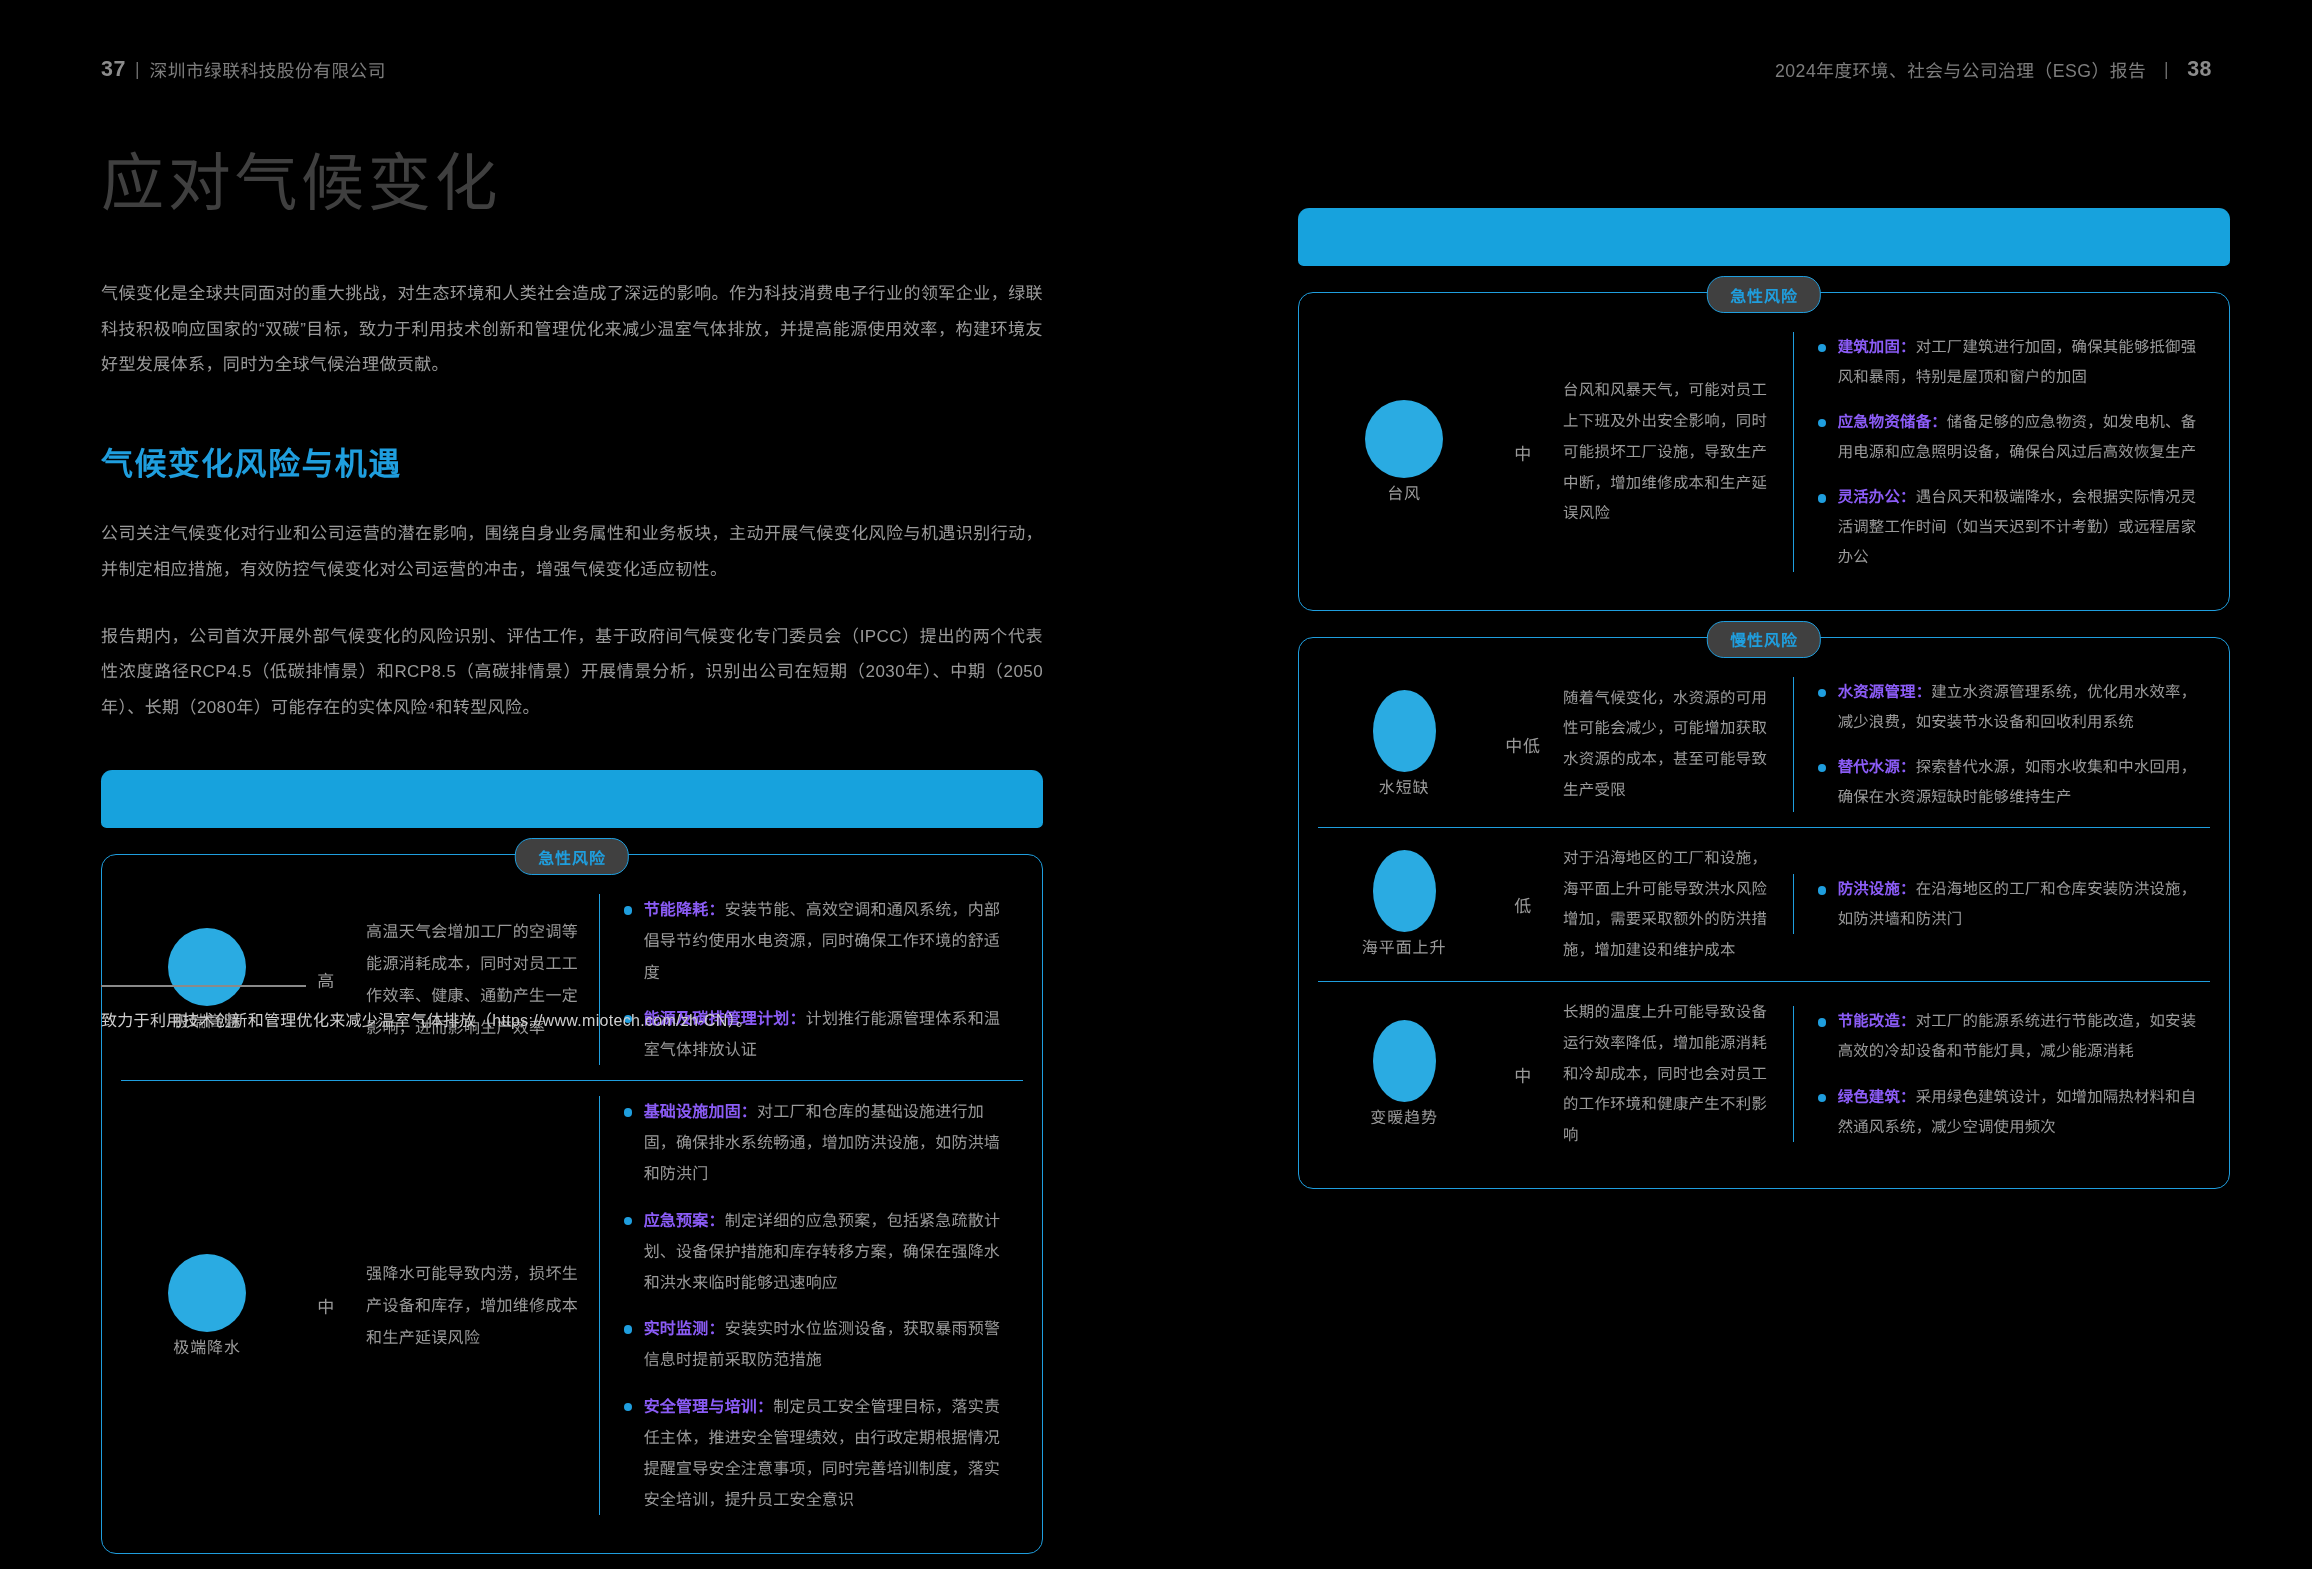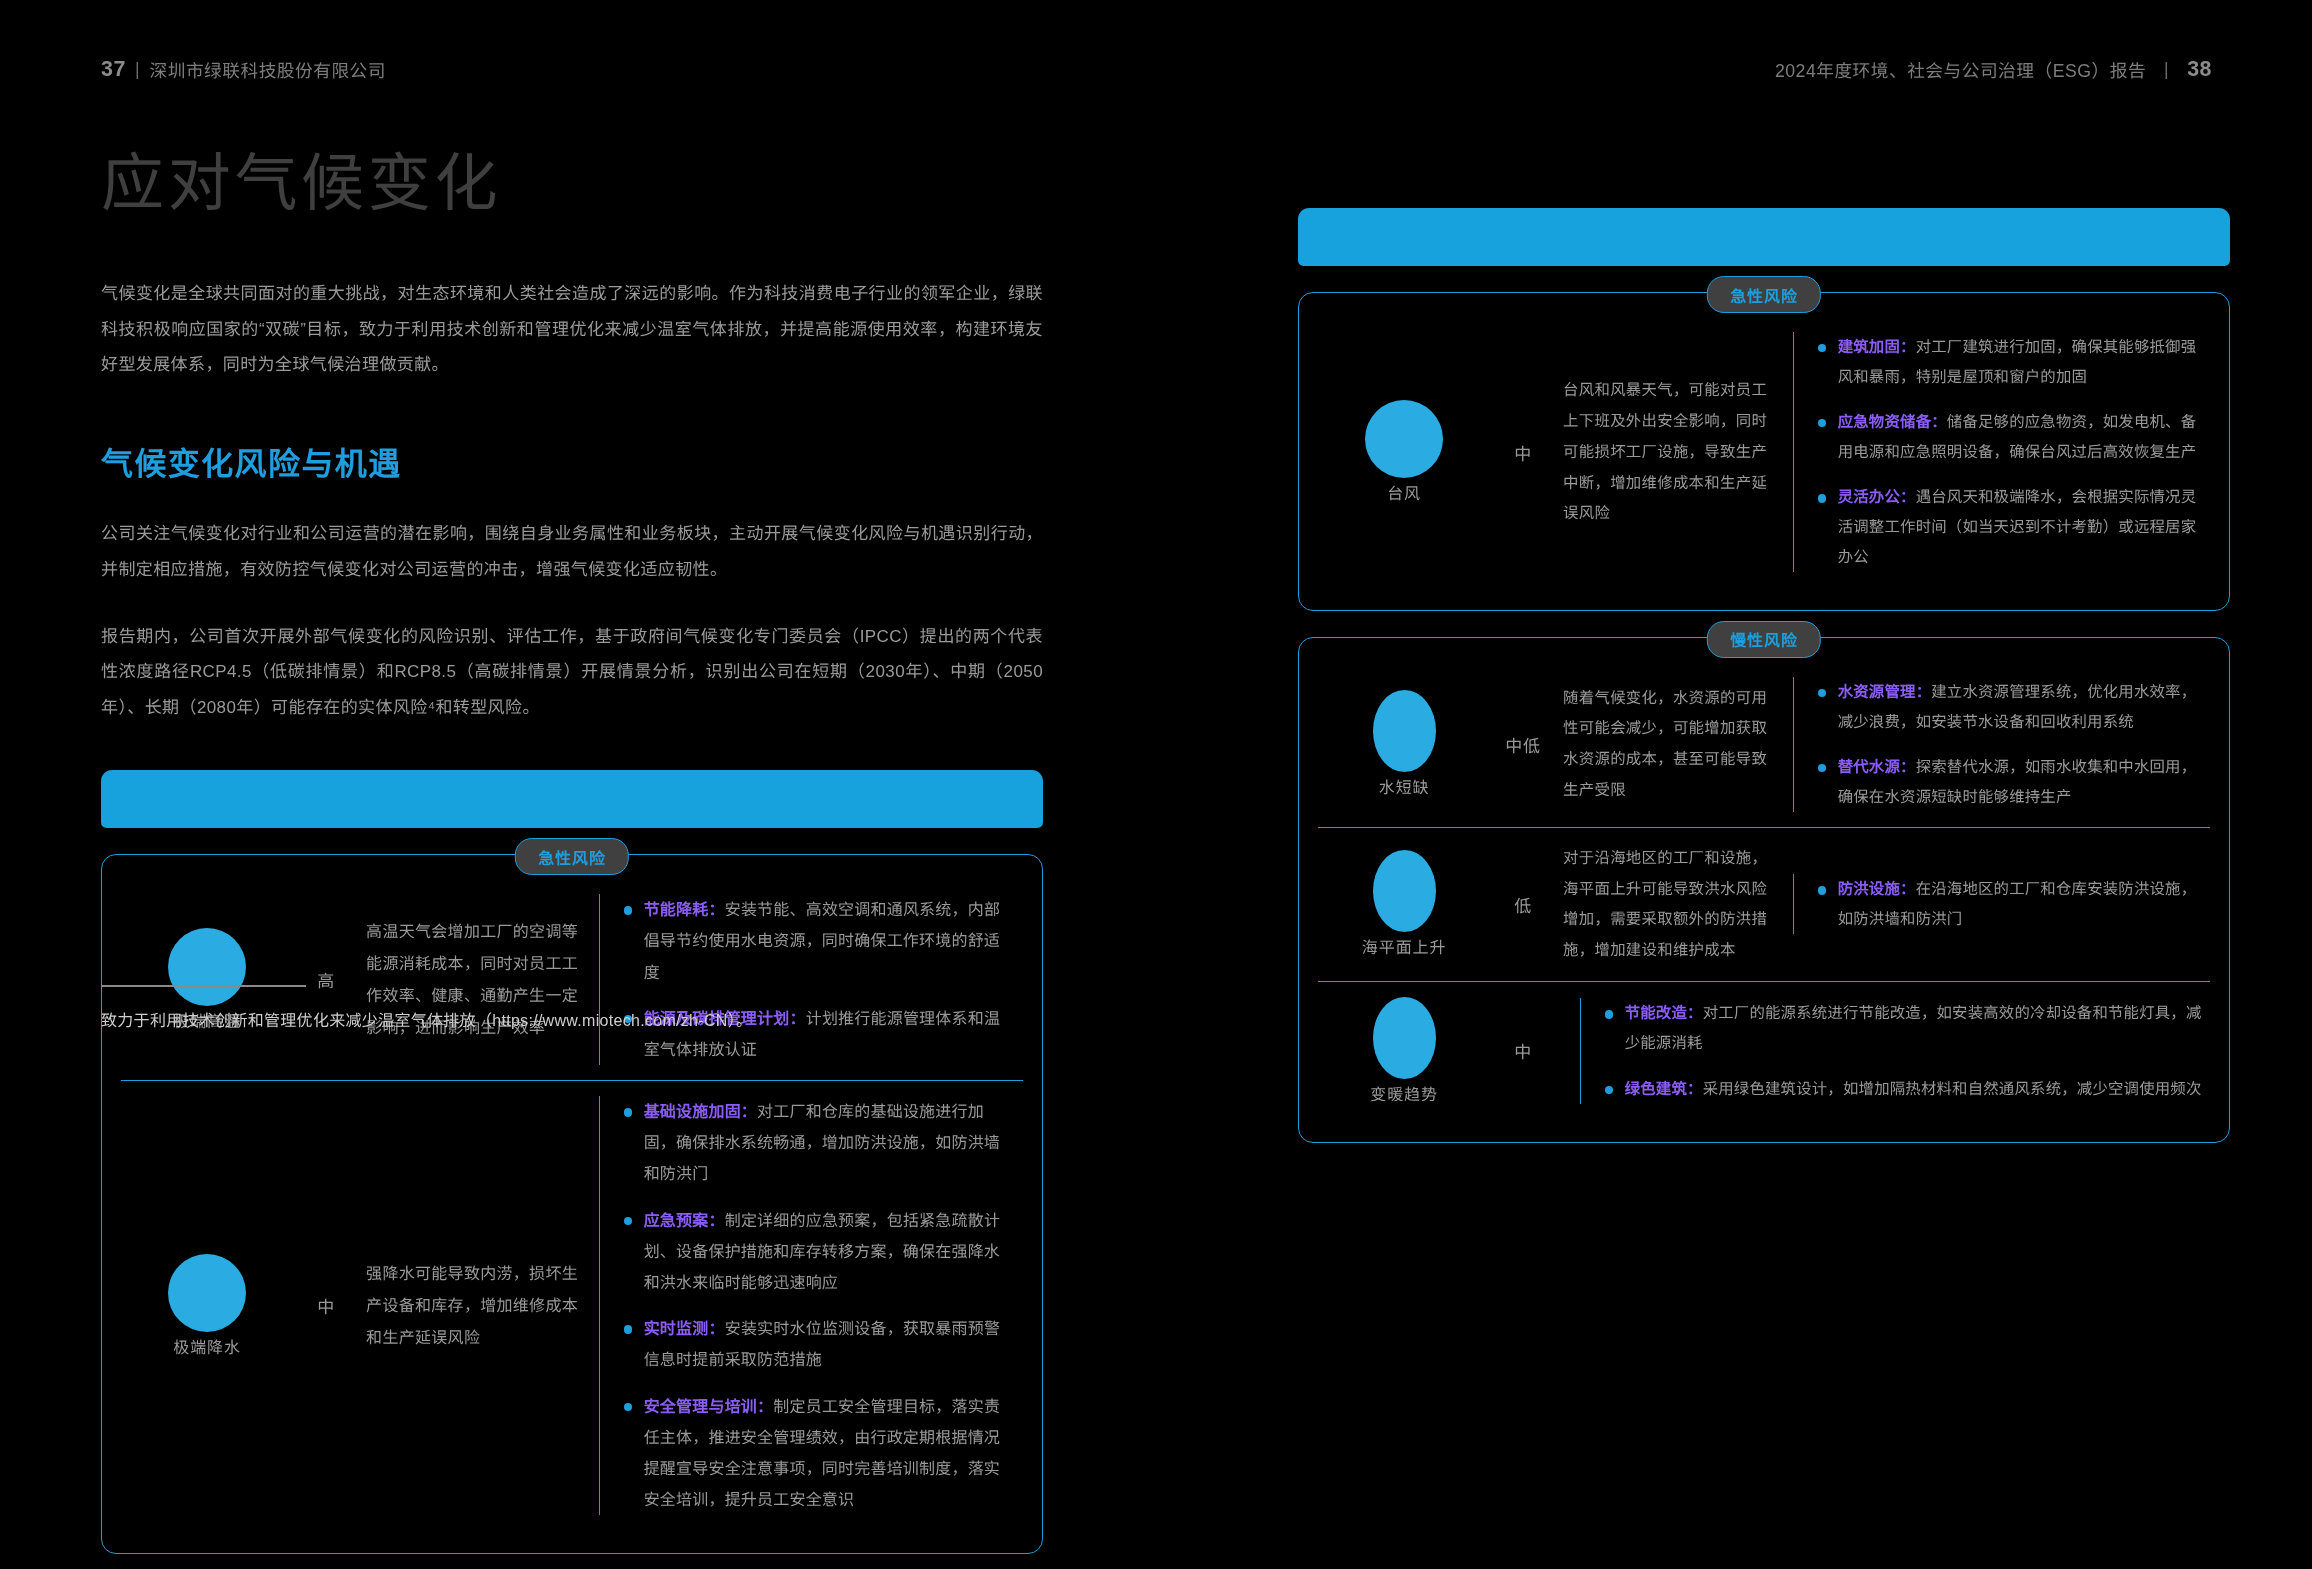--- a/index.html
+++ b/index.html
@@ -251,20 +251,21 @@
                 <span class="txt"><b>防洪设施：</b>在沿海地区的工厂和仓库安装防洪设施，如防洪墙和防洪门</span>
               </div>
             </div>
           </div>
           <div class="risk-row">
             <div class="icon-cell">
               <div class="blob ellipse"></div>
               <div class="icon-label">变暖趋势</div>
             </div>
             <div class="level-cell">中</div>
+            <div class="desc-cell">长期的温度上升可能导致设备运行效率降低，增加能源消耗和冷却成本，同时也会对员工的工作环境和健康产生不利影响</div>
             <div class="measures-cell">
               <div class="measure">
                 <span class="dot"></span>
                 <span class="txt"><b>节能改造：</b>对工厂的能源系统进行节能改造，如安装高效的冷却设备和节能灯具，减少能源消耗</span>
               </div>
               <div class="measure">
                 <span class="dot"></span>
                 <span class="txt"><b>绿色建筑：</b>采用绿色建筑设计，如增加隔热材料和自然通风系统，减少空调使用频次</span>
               </div>
             </div>

